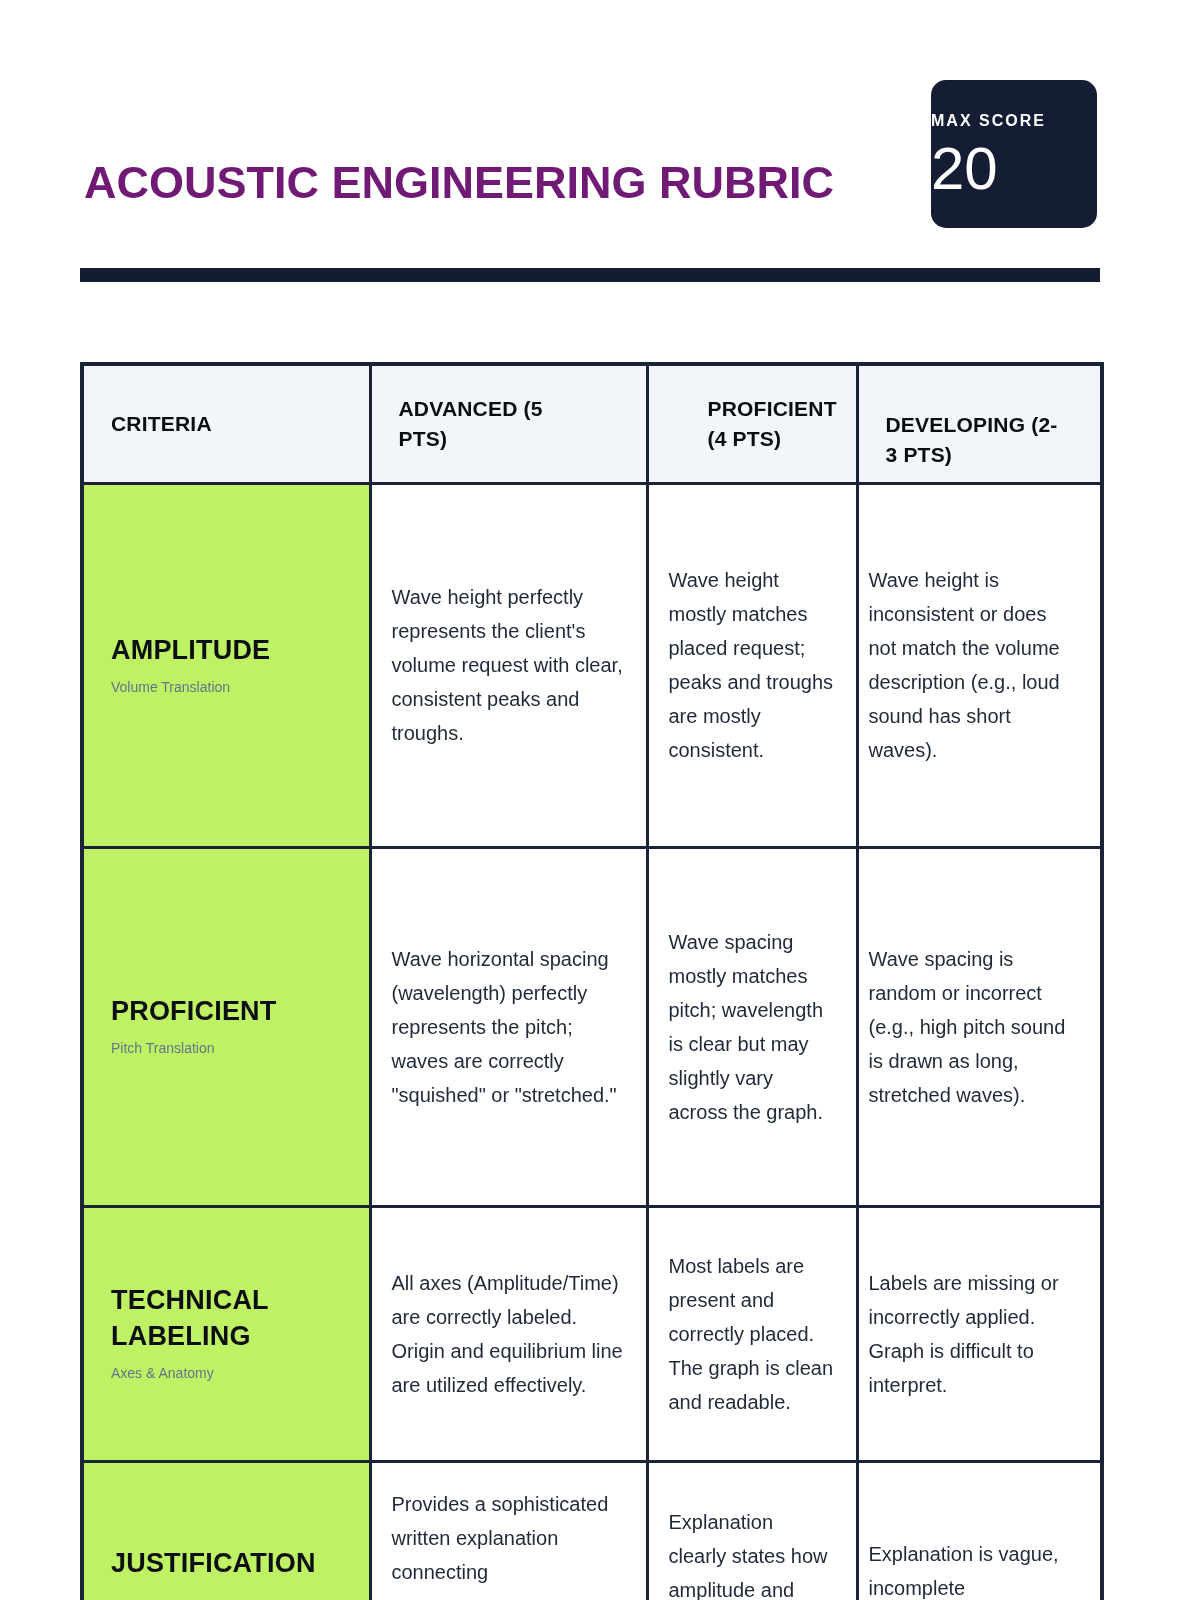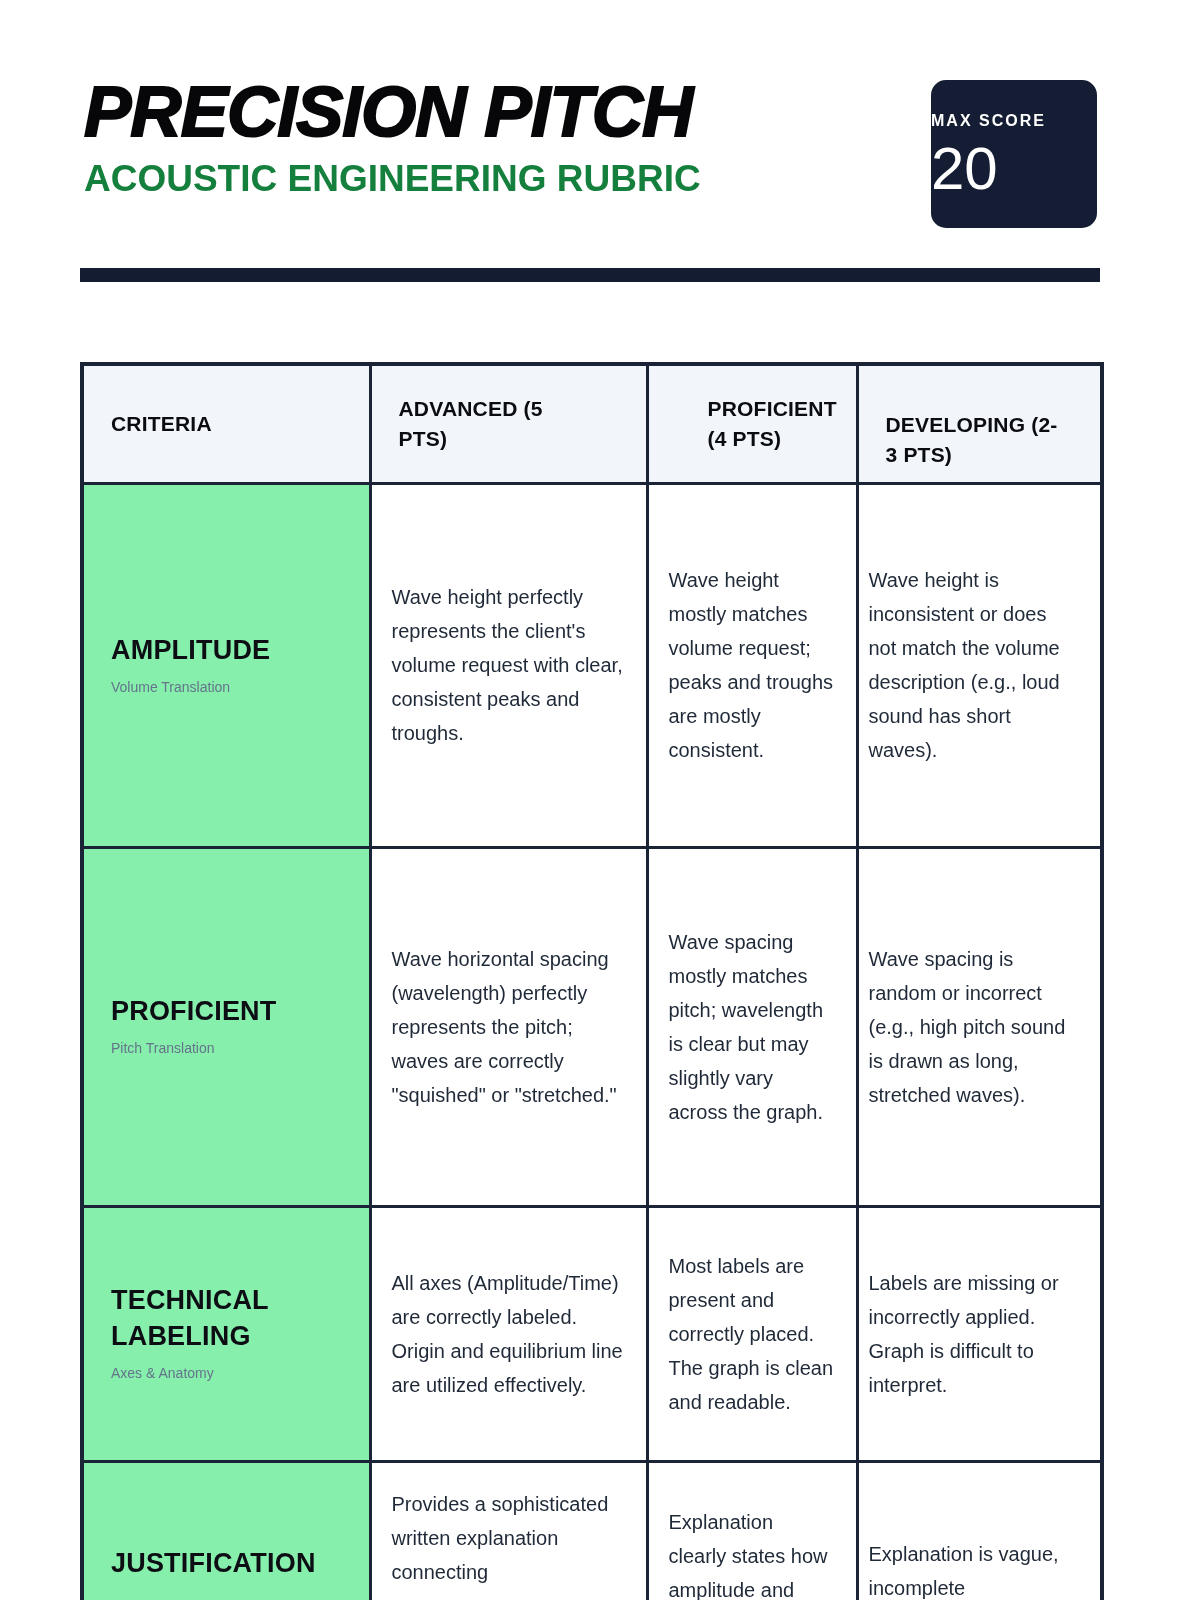--- a/index.html
+++ b/index.html
@@ -15,24 +15,24 @@
   .title{
     position:absolute;left:84px;top:76px;margin:0;
     font-size:71px;line-height:1.0;
     font-weight:900;font-style:italic;
     letter-spacing:-1px;
     color:#070709;
     -webkit-text-stroke:2px #070709;
   }
   .subtitle{
     position:absolute;left:84px;top:160px;margin:0;
-    font-size:37px;line-height:1.0;
+    font-size:45px;line-height:1.0;
     font-weight:700;
     letter-spacing:0px;
-    color:#15803d;
+    color:#701a75;
   }
   .badge{
     position:absolute;left:931px;top:80px;
     width:166px;height:148px;
     background:#141d33;border-radius:15px;
     display:flex;flex-direction:column;align-items:flex-start;justify-content:center;
     gap:12px;color:#ffffff;
   }
   .badge .lbl{font-size:16px;font-weight:700;letter-spacing:2px;}
   .badge .val{font-size:60px;font-weight:400;line-height:0.9;}
@@ -59,21 +59,21 @@
   th{
     background:#f2f5f9;text-align:left;
     font-size:21px;font-weight:800;line-height:30px;
     color:#0a0c12;padding:0 12px 0 27px;letter-spacing:0.2px;
   }
   th .hwrap{display:inline-block;}
   th.c1 .hwrap{max-width:165px;}
   th.c2 .hwrap{max-width:135px;margin-left:32px;}
   th.c3 .hwrap{max-width:178px;margin-top:32px;}
   td.crit{
-    background:#86efac;
+    background:#bef264;
     padding:0 16px 0 27px;
   }
   td.crit .ctitle{
     font-size:27px;font-weight:800;color:#0c0e14;
     line-height:36px;letter-spacing:0.2px;
   }
   td.crit .csub{
     font-size:14px;color:#64748b;margin-top:7px;line-height:24px;
   }
   td.cell{
@@ -87,21 +87,20 @@
   tr.r3 td.crit{padding-top:82px;}
   tr.r3 td.adv{padding-top:24px;}
   tr.r3 td.prof{padding-top:42px;}
   tr.r3 td.dev{padding-top:74px;}
 </style>
 </head>
 <body>
 
 <div class="page">
 
-  <h1 class="title">PRECISION PITCH</h1>
   <h2 class="subtitle">ACOUSTIC ENGINEERING RUBRIC</h2>
 
   <div class="badge">
     <span class="lbl">MAX SCORE</span>
     <span class="val">20</span>
   </div>
 
   <div class="divider"></div>
 
   <table class="rubric">
@@ -119,21 +118,21 @@
         <th class="c3"><span class="hwrap">DEVELOPING (2-3 PTS)</span></th>
       </tr>
     </thead>
     <tbody>
       <tr class="r0">
         <td class="crit">
           <div class="ctitle">AMPLITUDE</div>
           <div class="csub">Volume Translation</div>
         </td>
         <td class="cell adv">Wave height perfectly represents the client's volume request with clear, consistent peaks and troughs.</td>
-        <td class="cell prof">Wave height mostly matches volume request; peaks and troughs are mostly consistent.</td>
+        <td class="cell prof">Wave height mostly matches placed request; peaks and troughs are mostly consistent.</td>
         <td class="cell dev c3cell">Wave height is inconsistent or does not match the volume description (e.g., loud sound has short waves).</td>
       </tr>
       <tr class="r1">
         <td class="crit">
           <div class="ctitle">PROFICIENT</div>
           <div class="csub">Pitch Translation</div>
         </td>
         <td class="cell adv">Wave horizontal spacing (wavelength) perfectly represents the pitch; waves are correctly "squished" or "stretched."</td>
         <td class="cell prof">Wave spacing mostly matches pitch; wavelength is clear but may slightly vary across the graph.</td>
         <td class="cell dev c3cell">Wave spacing is random or incorrect (e.g., high pitch sound is drawn as long, stretched waves).</td>

